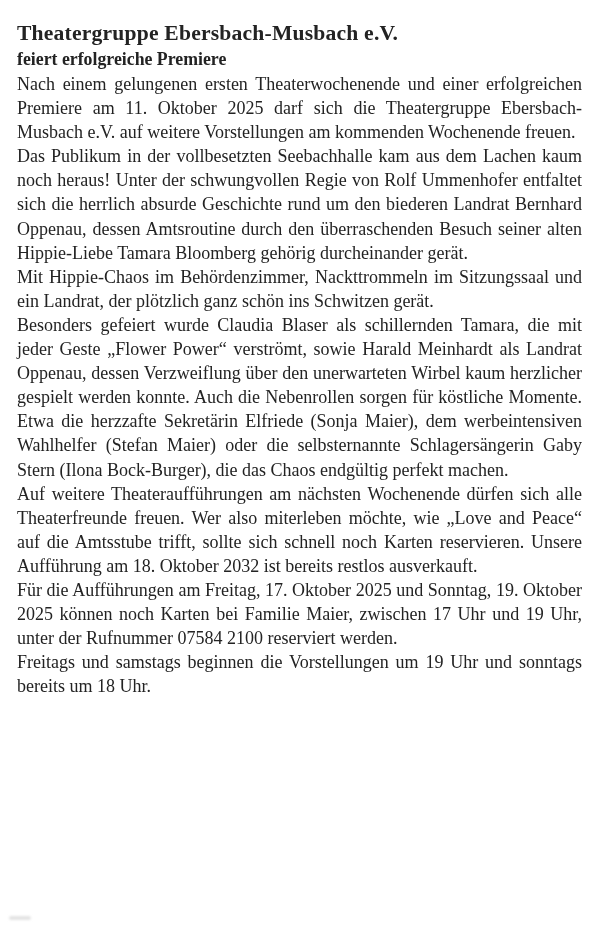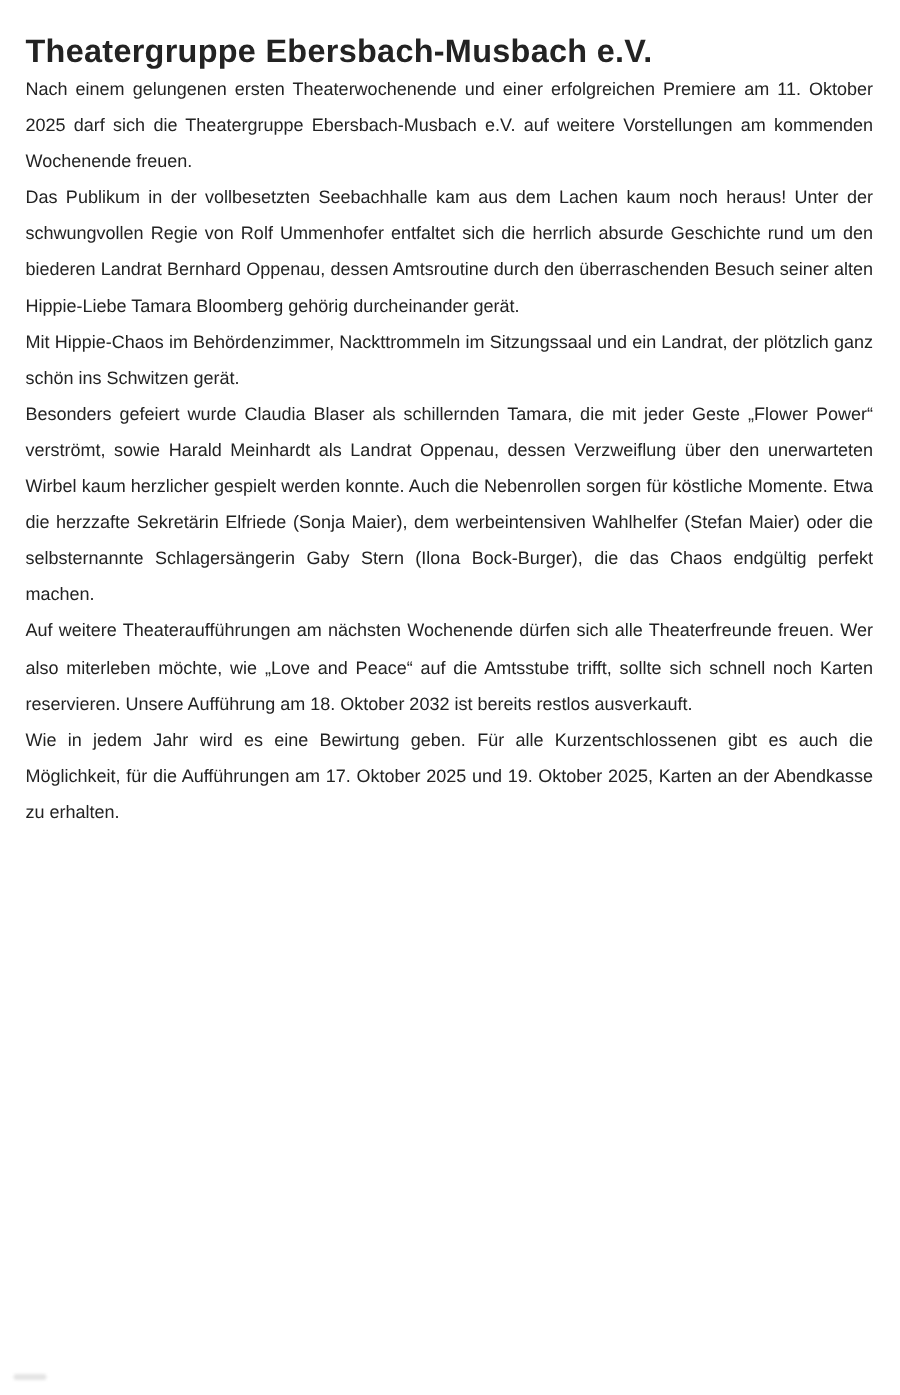--- a/index.html
+++ b/index.html
@@ -8,65 +8,67 @@
     background: #ffffff;
   }
   .page {
     position: relative;
     width: 600px;
     height: 930px;
     background: #ffffff;
     overflow: hidden;
     box-sizing: border-box;
     padding: 20px 18px 0 17px;
-    font-family: Liberation Sans, sans-serif;
+    font-family: Liberation Serif, serif;
     color: #232323;
     -webkit-font-smoothing: antialiased;
   }
   .doc-title {
     margin: 0;
     font-size: 21.6px;
     font-weight: bold;
     line-height: 27px;
     letter-spacing: 0.2px;
     white-space: nowrap;
   }
   .doc-subtitle {
     margin: 0 0 1px 0;
     font-size: 17.8px;
     font-weight: bold;
     line-height: 24px;
   }
   .body-text p {
     margin: 0;
-    font-size: 12px;
+    font-size: 18px;
     line-height: 24.1px;
     text-align: justify;
     hyphens: none;
   }
   .scan-artifact {
     position: absolute;
     left: 9px;
     top: 916px;
     width: 22px;
     height: 4px;
     background: #e4e4e4;
     border-radius: 2px;
     filter: blur(1px);
   }
 </style>
 </head>
 <body>
 
 <div class="page">
   <h1 class="doc-title">Theatergruppe Ebersbach-Musbach e.V.</h1>
+  <h2 class="doc-subtitle">feiert erfolgreiche Premiere</h2>
 
   <div class="body-text">
     <p>Nach einem gelungenen ersten Theaterwochenende und einer erfolgreichen Premiere am 11. Oktober 2025 darf sich die Theatergruppe Ebersbach-Musbach e.V. auf weitere Vorstellungen am kommenden Wochenende freuen.</p>
     <p>Das Publikum in der vollbesetzten Seebachhalle kam aus dem Lachen kaum noch heraus! Unter der schwungvollen Regie von Rolf Ummenhofer entfaltet sich die herrlich absurde Geschichte rund um den biederen Landrat Bernhard Oppenau, dessen Amtsroutine durch den überraschenden Besuch seiner alten Hippie-Liebe Tamara Bloomberg gehörig durcheinander gerät.</p>
     <p>Mit Hippie-Chaos im Behördenzimmer, Nackttrommeln im Sitzungssaal und ein Landrat, der plötzlich ganz schön ins Schwitzen gerät.</p>
     <p>Besonders gefeiert wurde Claudia Blaser als schillernden Tamara, die mit jeder Geste „Flower Power“ verströmt, sowie Harald Meinhardt als Landrat Oppenau, dessen Verzweiflung über den unerwarteten Wirbel kaum herzlicher gespielt werden konnte. Auch die Nebenrollen sorgen für köstliche Momente. Etwa die herzzafte Sekretärin Elfriede (Sonja Maier), dem werbeintensiven Wahlhelfer (Stefan Maier) oder die selbsternannte Schlagersängerin Gaby Stern (Ilona Bock-Burger), die das Chaos endgültig perfekt machen.</p>
     <p>Auf weitere Theateraufführungen am nächsten Wochenende dürfen sich alle Theaterfreunde freuen. Wer also miterleben möchte, wie „Love and Peace“ auf die Amtsstube trifft, sollte sich schnell noch Karten reservieren. Unsere Aufführung am 18. Oktober 2032 ist bereits restlos ausverkauft.</p>
-    <p>Wie in jedem Jahr wird es eine Bewirtung geben. Für alle Kurzentschlossenen gibt es auch die Möglichkeit, für die Aufführungen am 17. Oktober 2025 und 19. Oktober 2025, Karten an der Abendkasse zu erhalten.</p>
+    <p>Für die Aufführungen am Freitag, 17. Oktober 2025 und Sonntag, 19. Oktober 2025 können noch Karten bei Familie Maier, zwischen 17 Uhr und 19 Uhr, unter der Rufnummer 07584 2100 reserviert werden.</p>
+    <p>Freitags und samstags beginnen die Vorstellungen um 19 Uhr und sonntags bereits um 18 Uhr.</p>
   </div>
 
   <div class="scan-artifact"></div>
 </div>
 
 </body></html>

